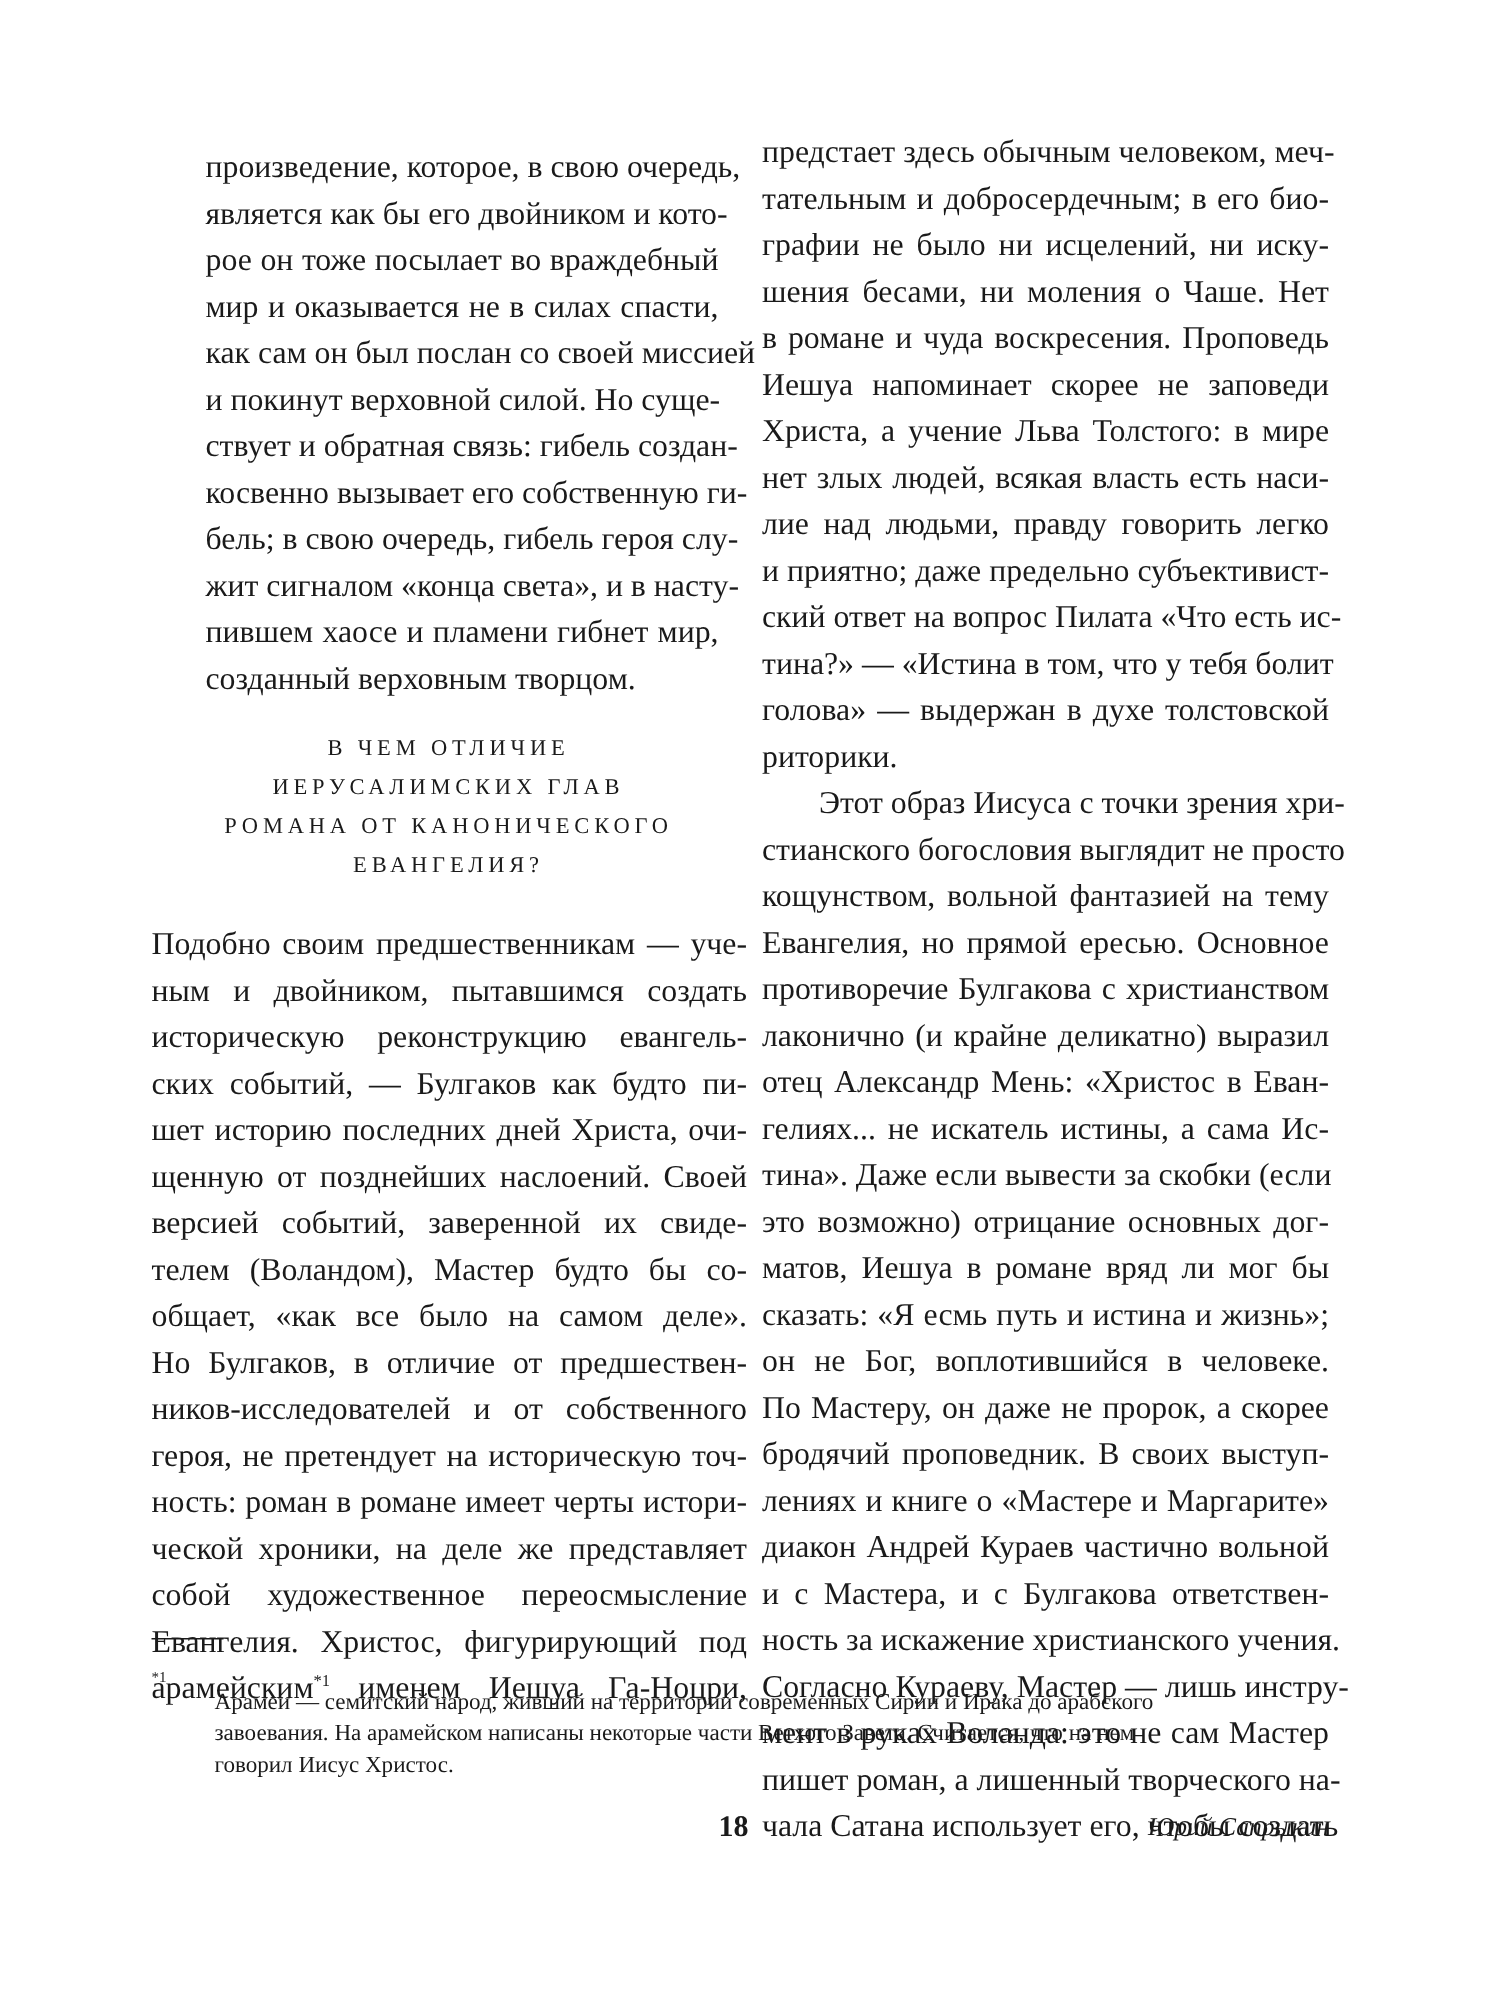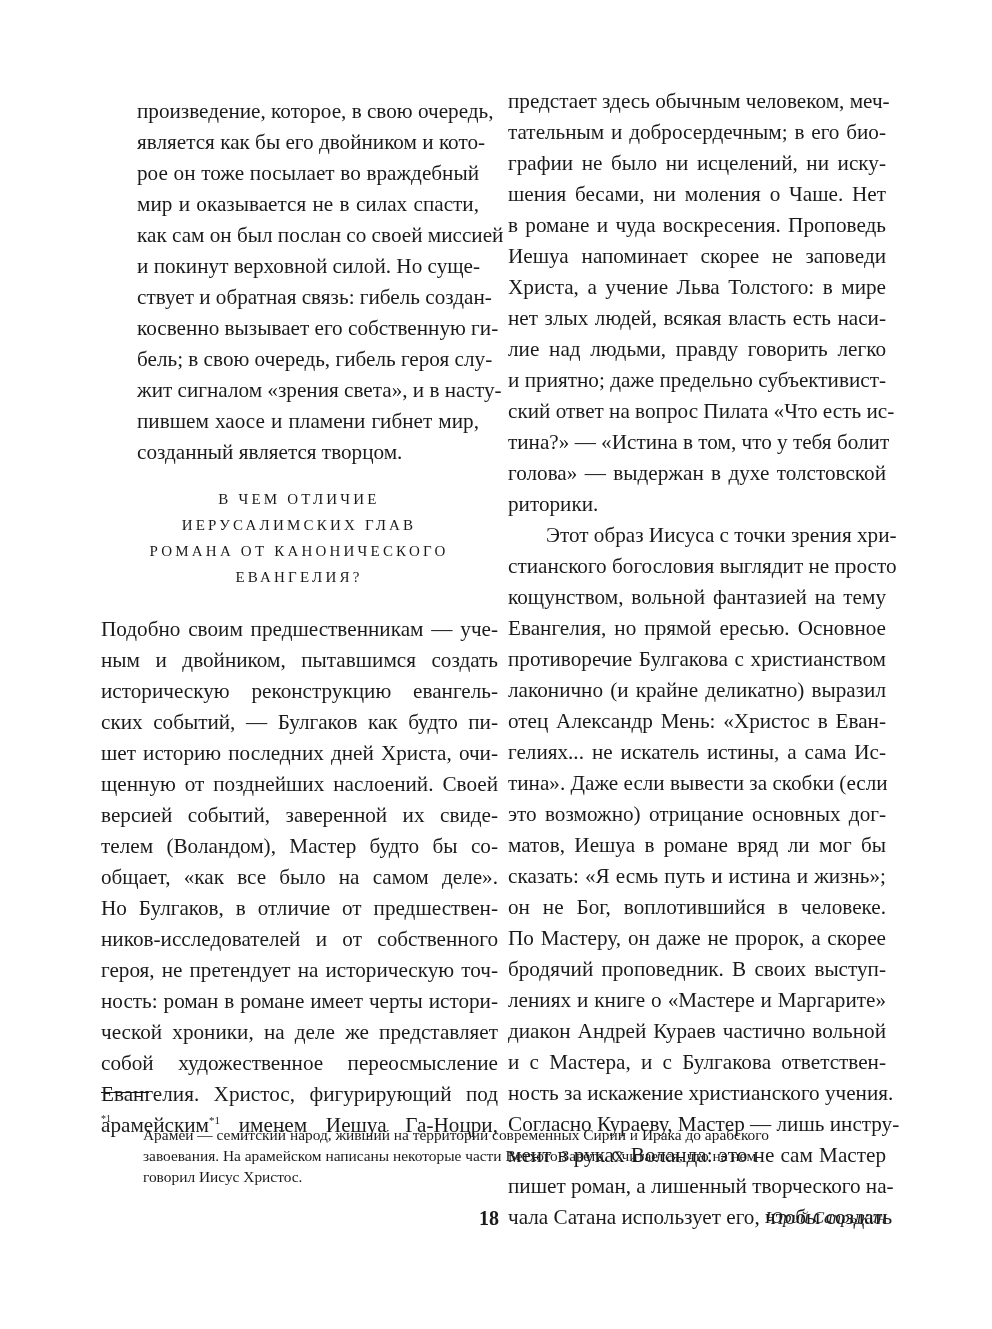--- a/index.html
+++ b/index.html
@@ -30,23 +30,23 @@
 <div id="left-block1" class="col">
   <span class="line">произведение, которое, в свою очередь,</span>
   <span class="line">является как бы его двойником и кото-</span>
   <span class="line">рое он тоже посылает во враждебный</span>
   <span class="line">мир и оказывается не в силах спасти,</span>
   <span class="line">как сам он был послан со своей миссией</span>
   <span class="line">и покинут верховной силой. Но суще-</span>
   <span class="line">ствует и обратная связь: гибель создан-</span>
   <span class="line">косвенно вызывает его собственную ги-</span>
   <span class="line">бель; в свою очередь, гибель героя слу-</span>
-  <span class="line">жит сигналом «зрения света», и в насту-</span>
+  <span class="line">жит сигналом «конца света», и в насту-</span>
   <span class="line">пившем хаосе и пламени гибнет мир,</span>
-  <span class="line last">созданный является творцом.</span>
+  <span class="line last">созданный верховным творцом.</span>
 </div>
 
 <div id="heading">
   <span class="line">В ЧЕМ ОТЛИЧИЕ</span>
   <span class="line">ИЕРУСАЛИМСКИХ ГЛАВ</span>
   <span class="line">РОМАНА ОТ КАНОНИЧЕСКОГО</span>
   <span class="line">ЕВАНГЕЛИЯ?</span>
 </div>
 
 <div id="left-block2" class="col">

